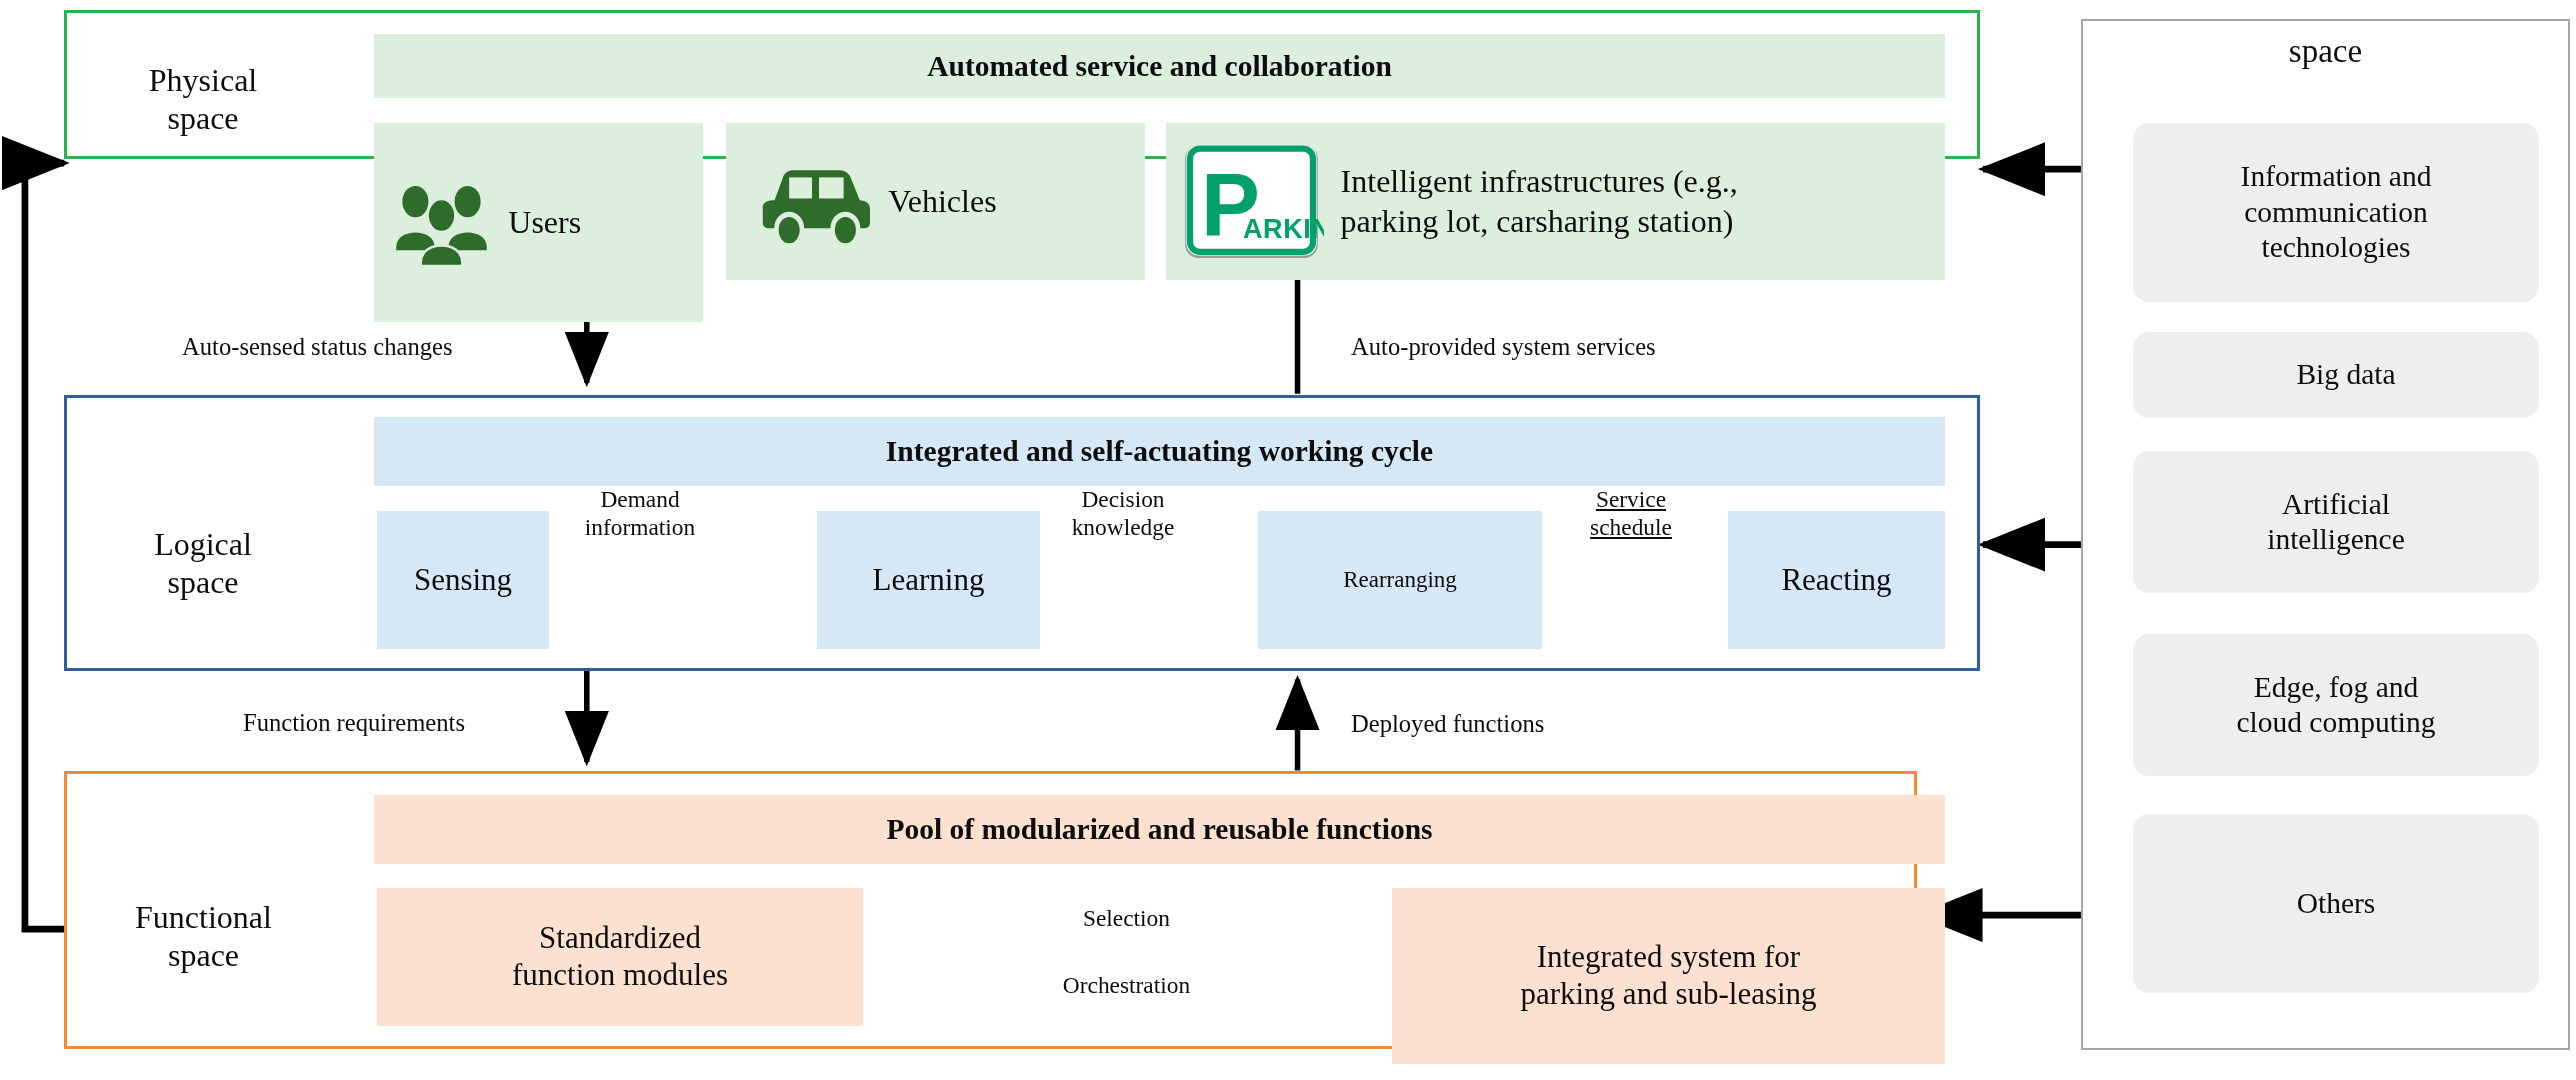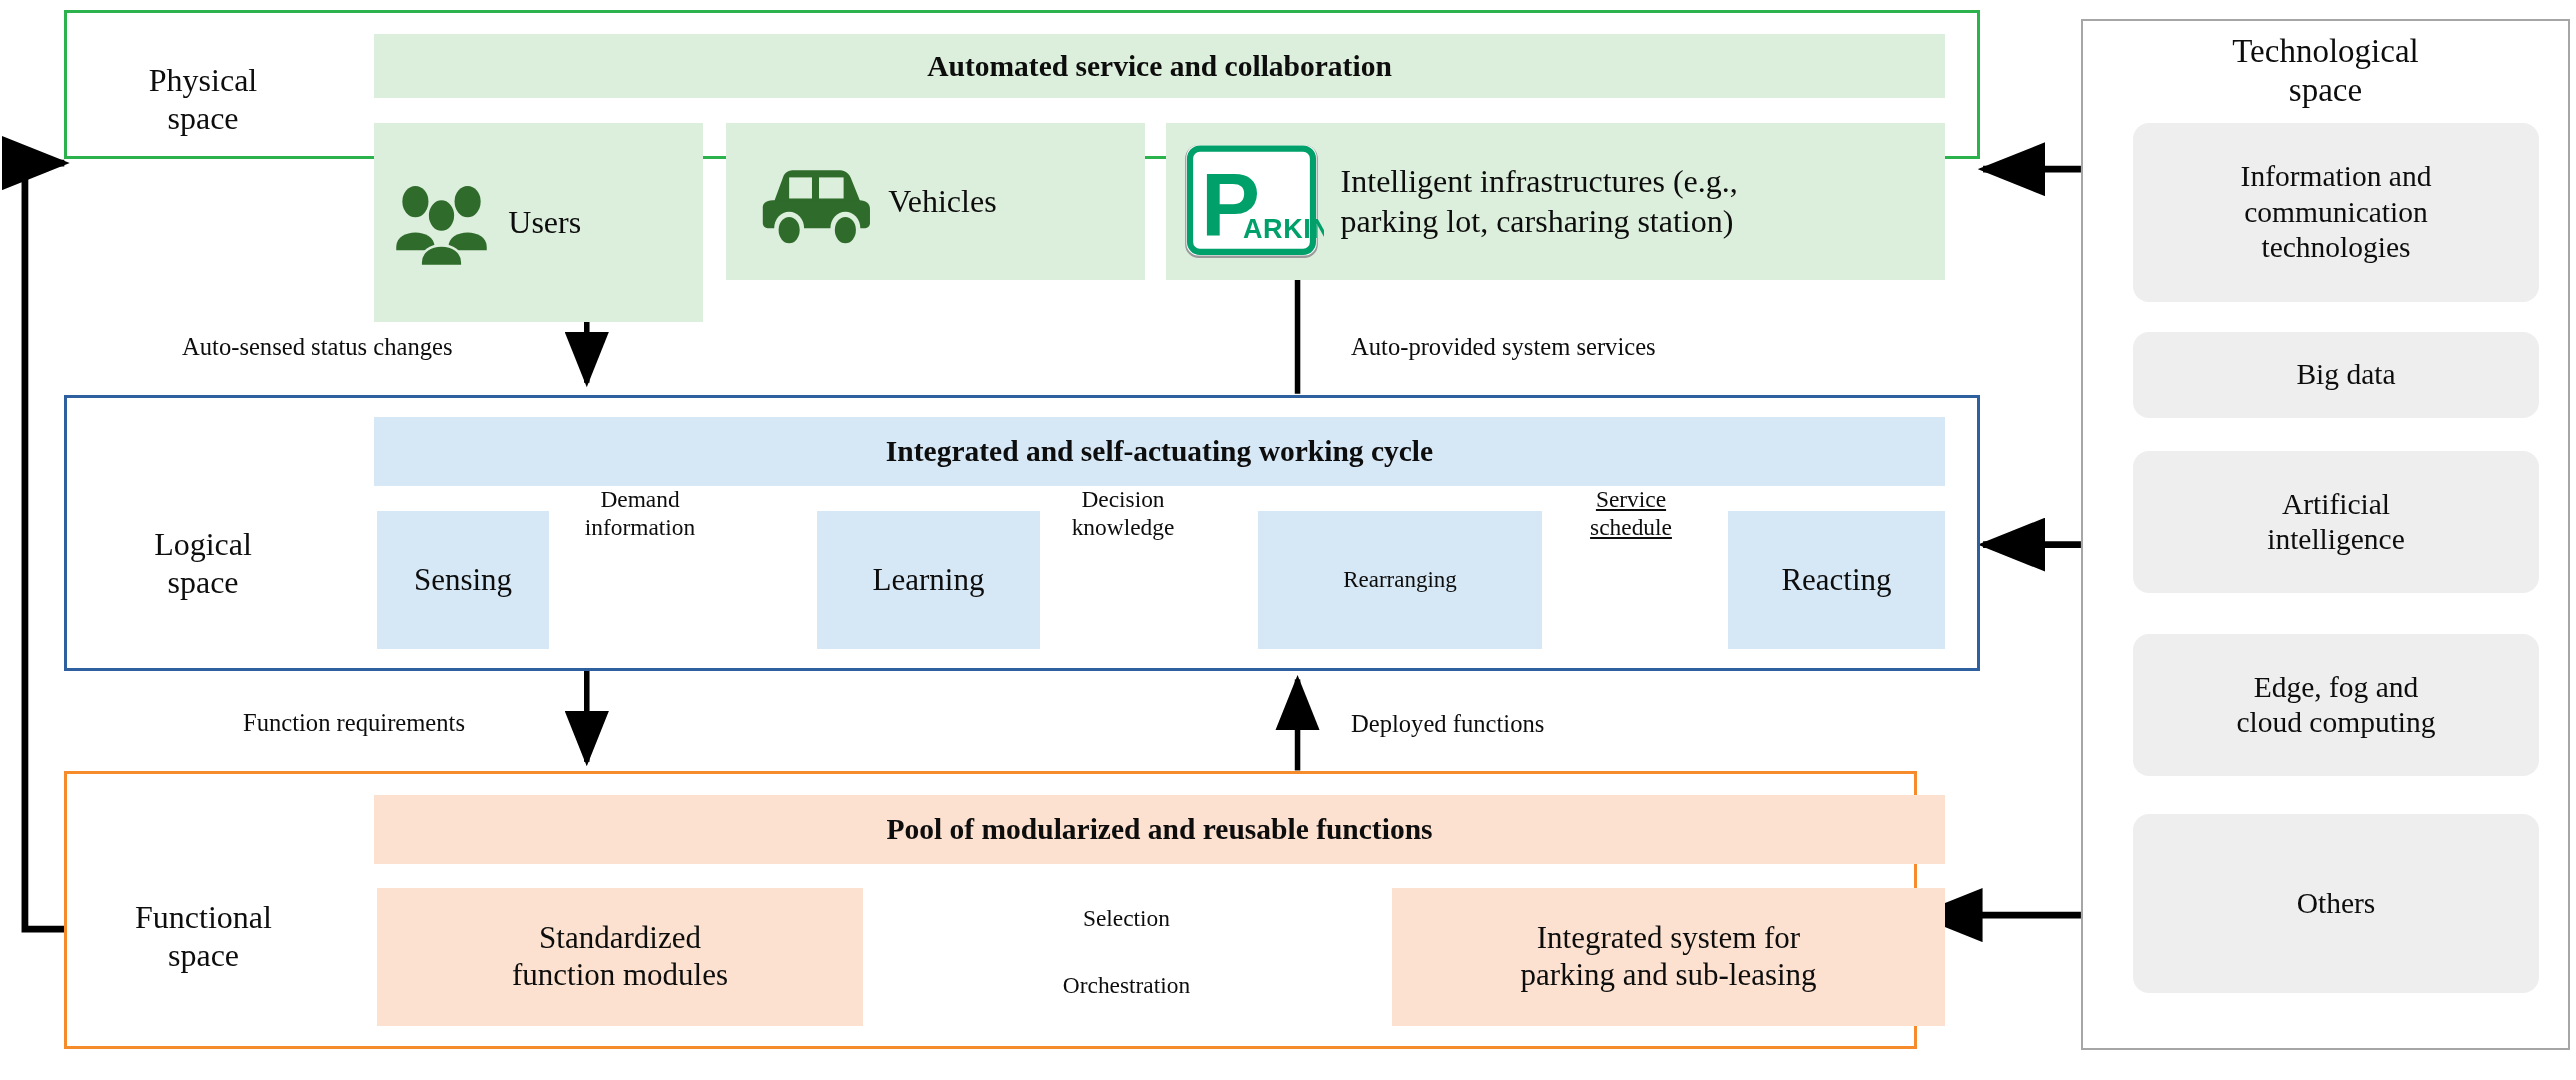--- a/index.html
+++ b/index.html
@@ -200,38 +200,37 @@
     <span>Pool of modularized and reusable functions</span>
   </div>
 
   <div class="panel" style="left:377px;top:888px;width:486px;height:138px;background:#fce1d0;font-size:31px;">
     <span style="display:block;">
       <span style="display:block">Standardized</span>
       <span style="display:block">function modules</span>
     </span>
   </div>
 
-  <div class="panel" style="left:1392px;top:888px;width:553px;height:138px;background:#fce1d0;font-size:31px;">
+  <div class="panel" style="left:1392px;top:888px;width:553px;height:176px;background:#fce1d0;font-size:31px;">
     <span style="display:block;">
       <span style="display:block">Integrated system for</span>
       <span style="display:block">parking and sub-leasing</span>
     </span>
   </div>
 
   <div class="arrow-label" style="left:997px;top:904px;width:259px;font-size:23.4px;">
     <span>Selection</span>
   </div>
   <div class="arrow-label" style="left:997px;top:971px;width:259px;font-size:23.4px;">
     <span>Orchestration</span>
   </div>
 
   <div class="space-box" style="left:2081px;top:18.5px;width:489px;height:1031px;border:2.5px solid #a6a6a6;"></div>
 
   <div class="space-label" style="left:2090px;top:32px;width:471px;font-size:33px;">
-    <div>Technological</div>
     <div>space</div>
   </div>
 
   <div class="tech-item" style="left:2133px;top:123px;width:406px;height:179px;font-size:29.5px;">
     <span>
       <span style="display:block">Information and</span>
       <span style="display:block">communication</span>
       <span style="display:block">technologies</span>
     </span>
   </div>

